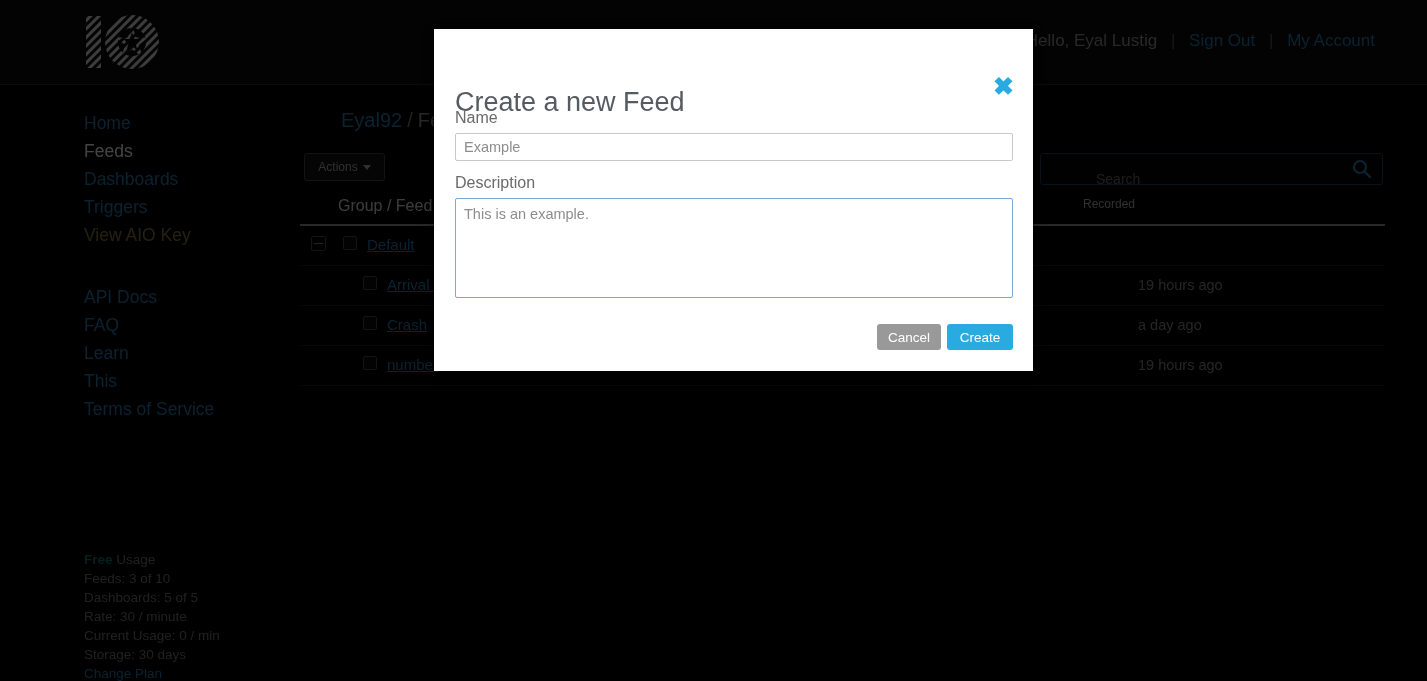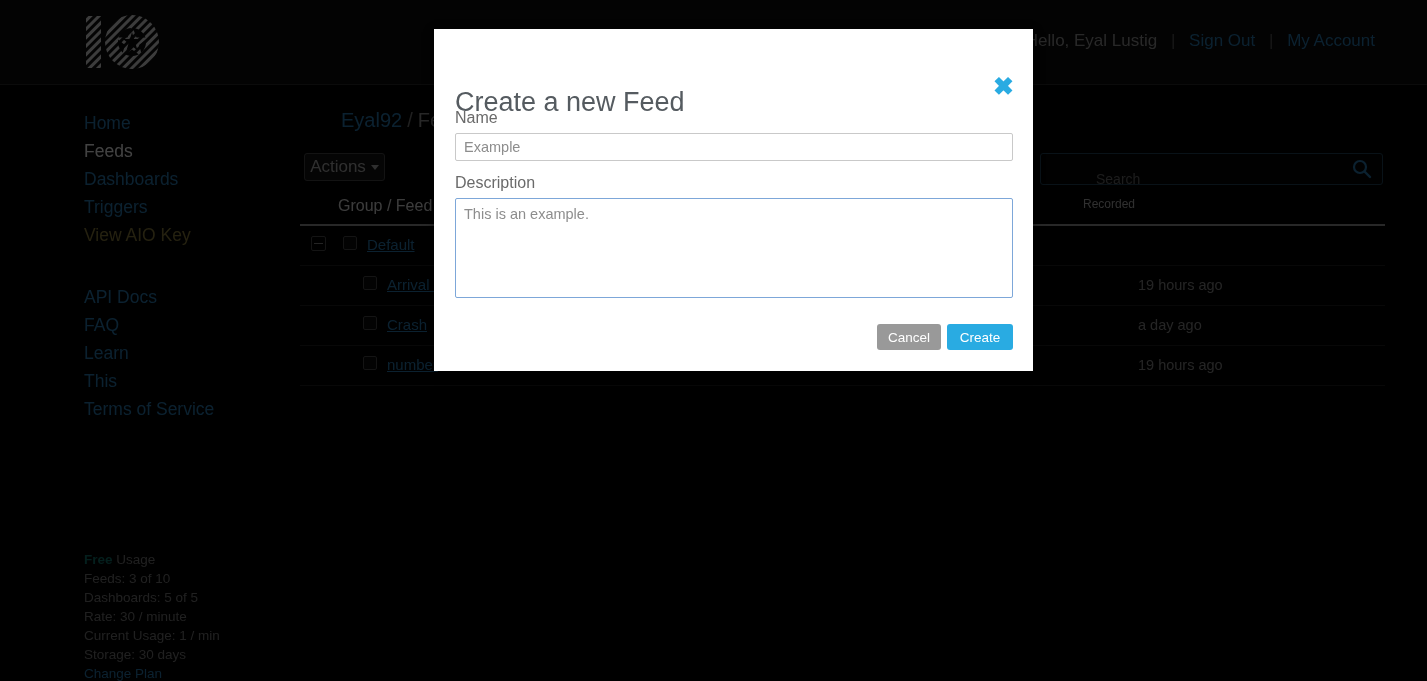--- a/index.html
+++ b/index.html
@@ -61,21 +61,21 @@
     font-size: 20px; color: #9a9a9a; white-space: nowrap; margin-left: 37px;
   }
   .crumb a { color: #2a7fb8; text-decoration: none; }
   .crumb .slash { color: #7a7a7a; padding: 0 5px; }
 
   .actions-btn {
     position: absolute; left: 4px; top: 68px;
     width: 81px; height: 28px;
     border: 1px solid #4a4a4a; border-radius: 3px;
     background: #141414; color: #b5b5b5;
-    font-size: 17px; line-height: 26px; text-align: center;
+    font-size: 12px; line-height: 26px; text-align: center;
     white-space: nowrap;
   }
   .actions-btn .caret {
     display: inline-block; margin-left: 5px;
     border-left: 4px solid transparent; border-right: 4px solid transparent;
     border-top: 5px solid #b5b5b5; vertical-align: middle;
   }
 
   .searchbox {
     position: absolute; left: 740px; top: 68px;
@@ -248,21 +248,21 @@
         <a href="#" class="item">This</a>
         <a href="#" class="item">Terms of Service</a>
         <div class="gap"></div>
       </div>
 
       <div class="usage">
         <div><span class="b">Free</span><span> Usage</span></div>
         <div>Feeds: 3 of 10</div>
         <div>Dashboards: 5 of 5</div>
         <div>Rate: 30 / minute</div>
-        <div>Current Usage: 1 / min</div>
+        <div>Current Usage: 0 / min</div>
         <div>Storage: 30 days</div>
         <a href="#">Change Plan</a>
       </div>
     </div>
 
     <div class="main">
       <div class="crumb">
         <a href="#">Eyal92</a><span class="slash">/</span><span>Feeds</span>
       </div>
 

